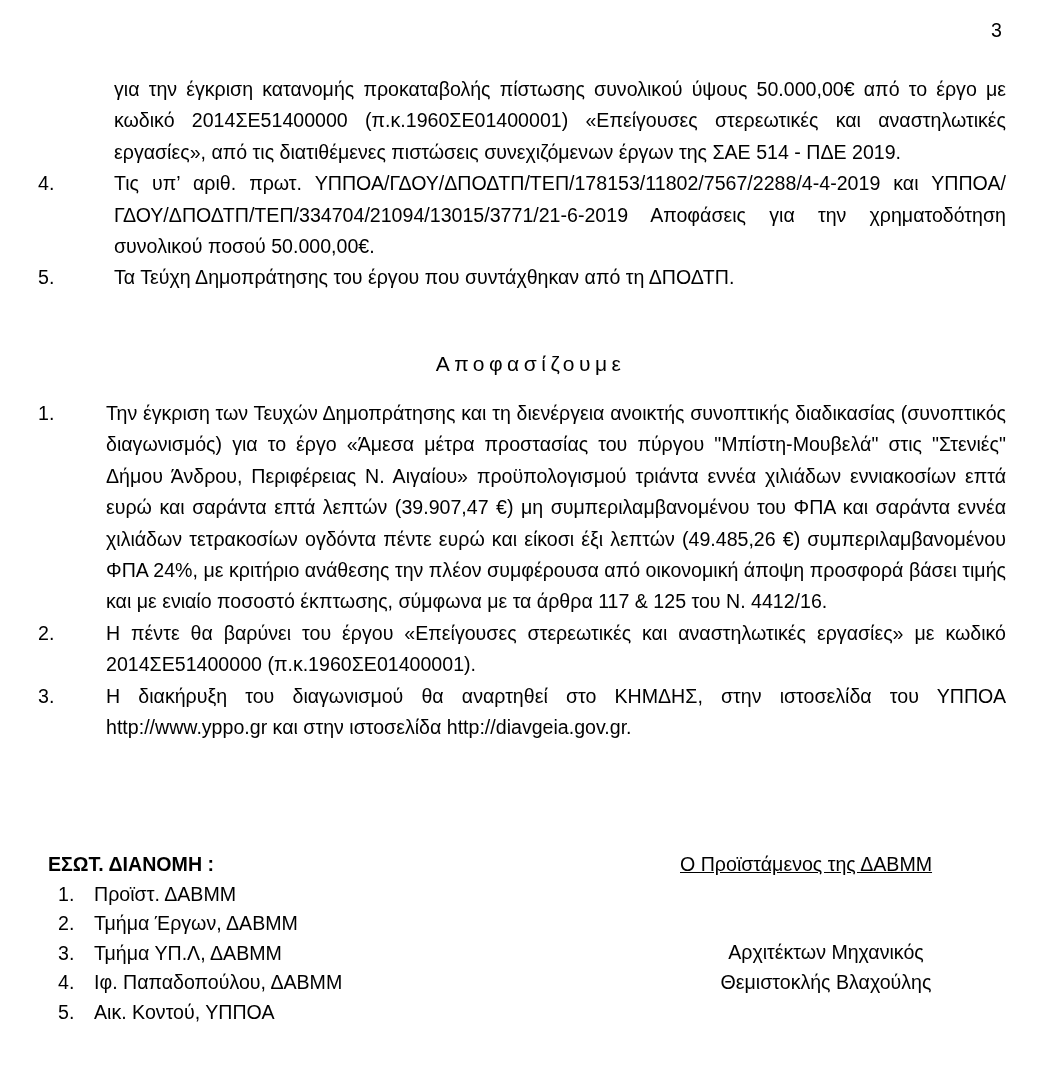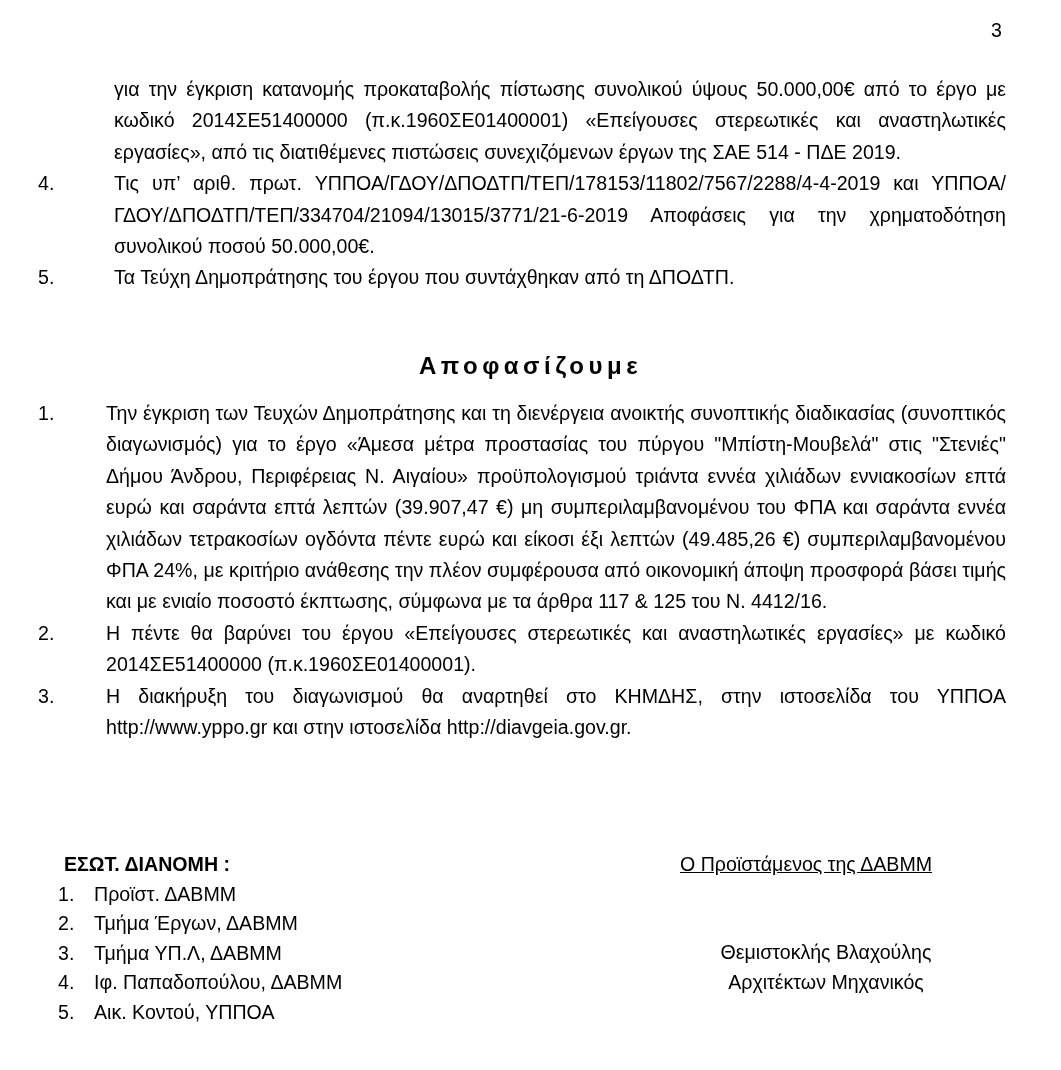--- a/index.html
+++ b/index.html
@@ -10,31 +10,31 @@
     }
     .page-number { position: absolute; top: 19px; left: 991px; font-size: 19.6px; }
     .just { text-align: justify; text-align-last: left; margin-left: 32px; }
     .upper {
       position: absolute; left: 82px; width: 924px; top: 74px; line-height: 31.4px;
     }
     .upper-item { position: relative; }
     .upper-item .num { position: absolute; left: -44px; top: 0; }
     .heading {
       position: absolute; top: 352px; left: 0; width: 1061px; text-align: center;
-      font-weight: bold; letter-spacing: 4.5px; font-size: 24px;
+      font-weight: normal; letter-spacing: 4.5px; font-size: 21px;
     }
     .lower {
       position: absolute; left: 74px; width: 932px; top: 398px; line-height: 31.4px;
     }
     .lower-item { position: relative; }
     .lower-item .num { position: absolute; left: -36px; top: 0; }
     .dist {
       position: absolute; left: 48px; top: 850px; line-height: 29.5px;
     }
-    .dist-title { font-weight: bold; margin-left: 16px; }
+    .dist-title { font-weight: bold; }
     .dist-item { position: relative; padding-left: 46px; }
     .dist-item .num { position: absolute; left: 10px; }
     .sig-title { position: absolute; top: 850px; left: 680px; line-height: 29.5px; text-decoration: underline; }
     .sig-name { position: absolute; top: 938px; left: 630px; width: 392px; text-align: center; line-height: 29.5px; }
   </style>
 </head>
 <body>
 
 <div>
   <div class="page-number">3</div>
@@ -87,16 +87,16 @@
       <span>Ιφ. Παπαδοπούλου, ΔΑΒΜΜ</span>
     </div>
     <div class="dist-item">
       <span class="num">5.</span>
       <span>Αικ. Κοντού, ΥΠΠΟΑ</span>
     </div>
   </div>
 
   <div class="sig-title">Ο Προϊστάμενος της ΔΑΒΜΜ</div>
   <div class="sig-name">
+    <div>Αρχιτέκτων Μηχανικός</div>
     <div>Θεμιστοκλής Βλαχούλης</div>
-    <div>Αρχιτέκτων Μηχανικός</div>
   </div>
 </div>
 
 </body></html>

